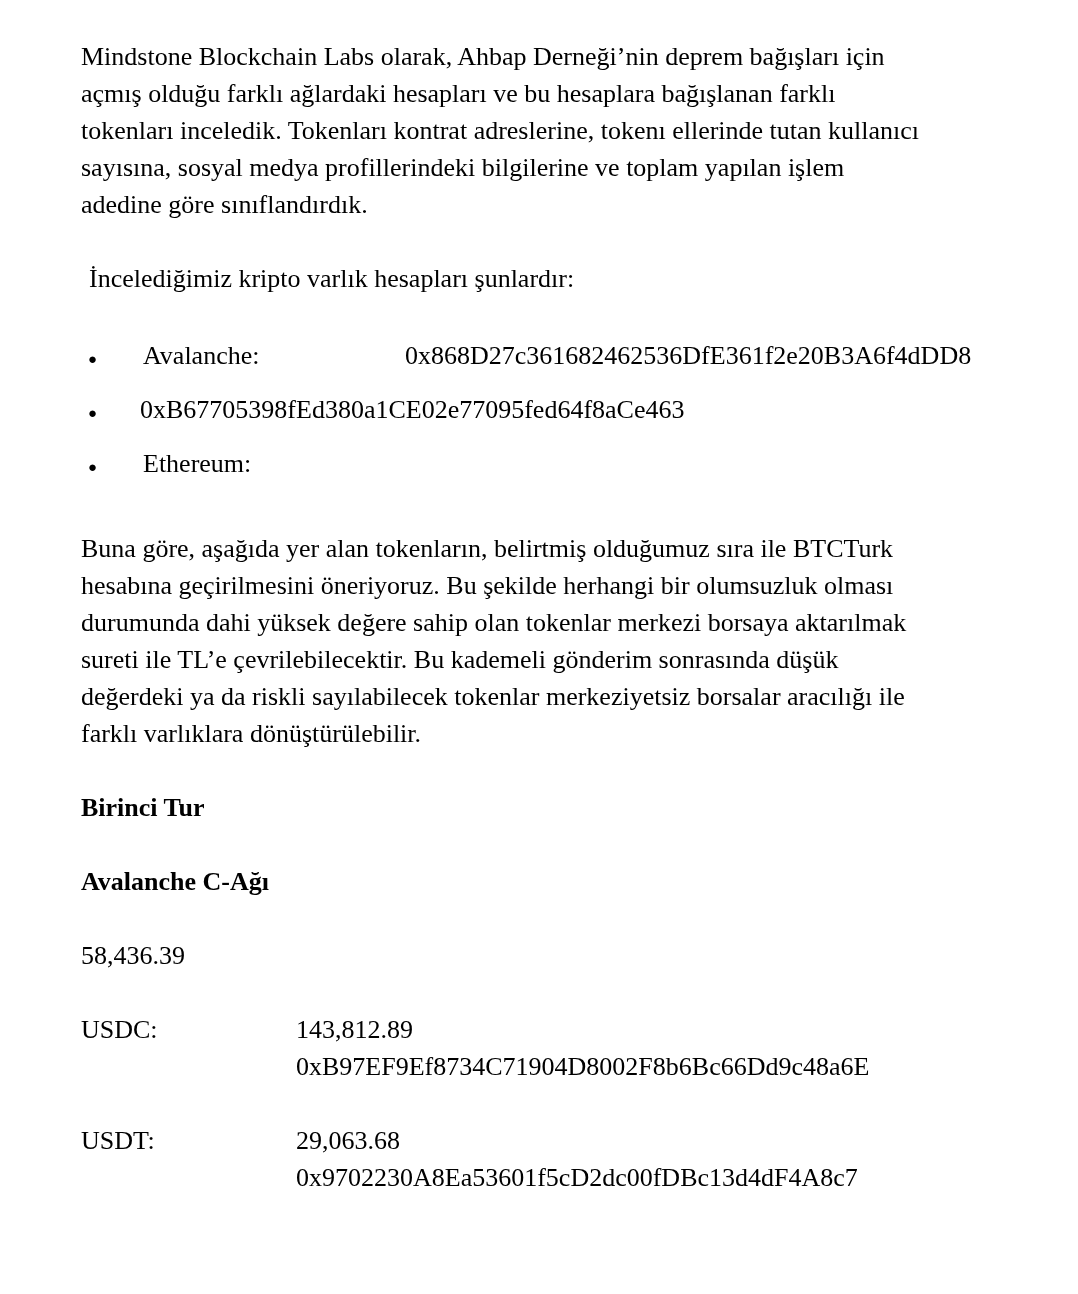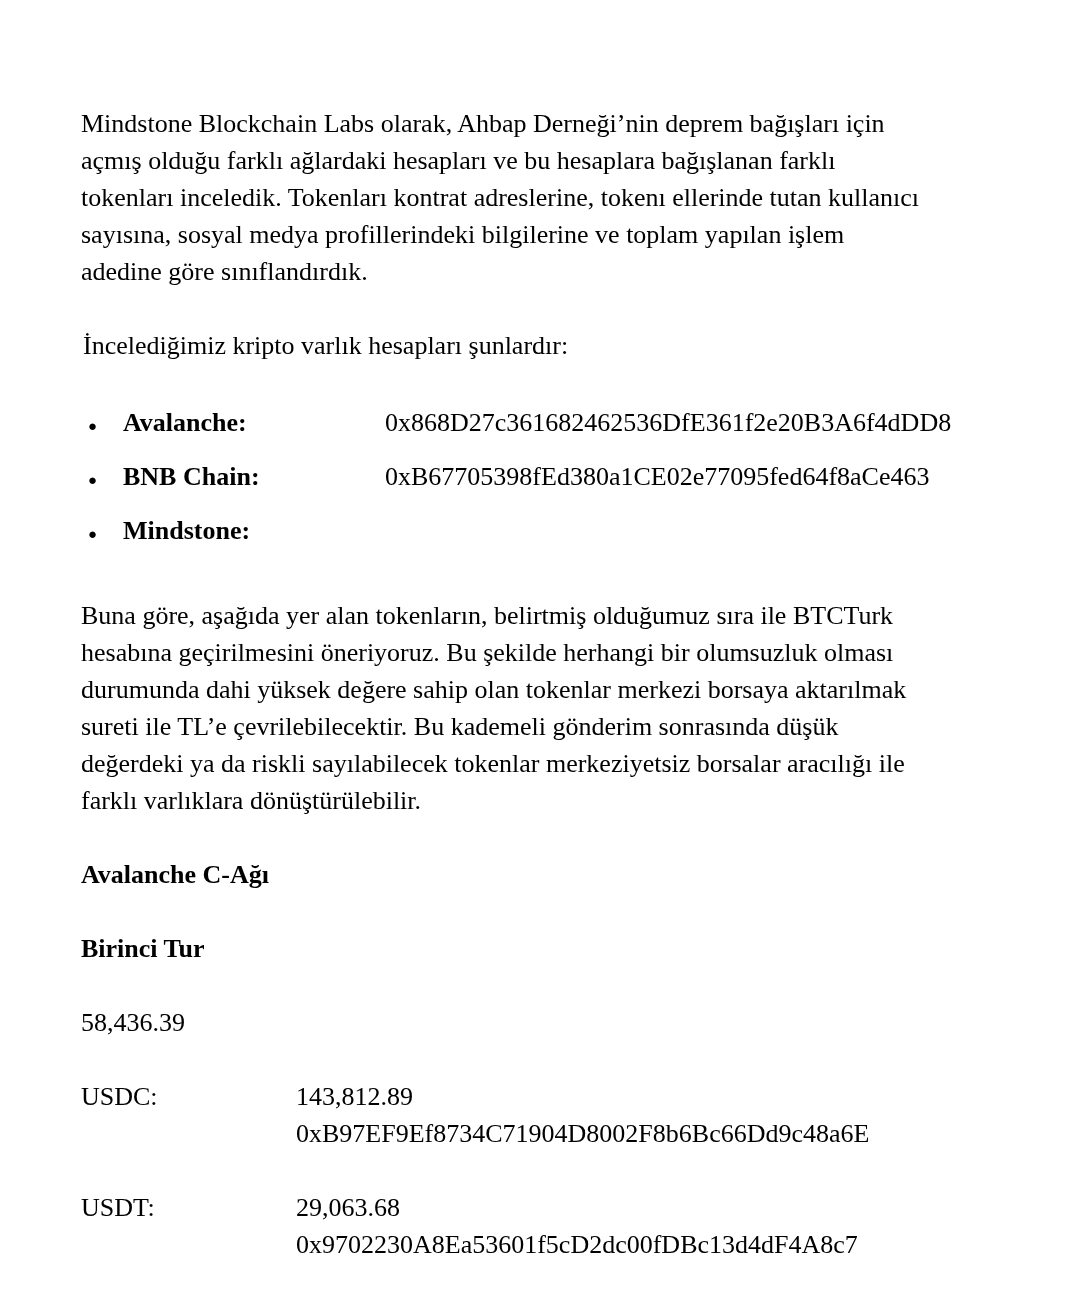--- a/index.html
+++ b/index.html
@@ -13,28 +13,28 @@
     overflow: hidden;
     font-family: "Liberation Serif", "DejaVu Serif", serif;
     font-size: 26px;
     line-height: 37px;
     color: #000000;
   }
   .page {
     box-sizing: border-box;
     width: 1078px;
     height: 1294px;
-    padding: 105px 60px 0 81px;
+    padding: 38px 60px 0 81px;
   }
   .para {
     margin: 0 0 37px 0;
     white-space: pre-line;
   }
   .intro {
-    margin: 0 0 40px 2px;
+    margin: 0 0 40px 8px;
   }
   ul.accounts {
     list-style: none;
     margin: 0 0 44px 0;
     padding: 0;
   }
   ul.accounts li {
     display: flex;
     align-items: baseline;
     margin: 0 0 13px 0;
@@ -45,22 +45,23 @@
   .bullet {
     display: inline-block;
     margin-left: 7px;
     width: 35px;
     font-size: 15px;
     flex: 0 0 auto;
   }
   .net {
     display: inline-block;
     width: 245px;
-    font-weight: bold;
+    font-weight: normal;
     flex: 0 0 auto;
+    margin-left: 20px;
   }
   .addr {
     white-space: nowrap;
     margin-left: 17px;
   }
   .heading {
     font-weight: bold;
     margin: 0 0 37px 0;
   }
   .token-row {
@@ -91,39 +92,38 @@
   <p class="para intro">İncelediğimiz kripto varlık hesapları şunlardır:</p>
 
   <ul class="accounts">
     <li>
       <span class="bullet">●</span>
       <span class="net">Avalanche:</span>
       <span class="addr">0x868D27c361682462536DfE361f2e20B3A6f4dDD8</span>
     </li>
     <li>
       <span class="bullet">●</span>
-      <span class="net">BNB Chain:</span>
       <span class="addr">0xB67705398fEd380a1CE02e77095fed64f8aCe463</span>
     </li>
     <li>
       <span class="bullet">●</span>
-      <span class="net">Mindstone:</span>
+      <span class="net">Ethereum:</span>
     </li>
   </ul>
 
   <p class="para">Buna göre, aşağıda yer alan tokenların, belirtmiş olduğumuz sıra ile BTCTurk
 hesabına geçirilmesini öneriyoruz. Bu şekilde herhangi bir olumsuzluk olması
 durumunda dahi yüksek değere sahip olan tokenlar merkezi borsaya aktarılmak
 sureti ile TL’e çevrilebilecektir. Bu kademeli gönderim sonrasında düşük
 değerdeki ya da riskli sayılabilecek tokenlar merkeziyetsiz borsalar aracılığı ile
 farklı varlıklara dönüştürülebilir.</p>
 
+  <div class="heading">Birinci Tur</div>
+
   <div class="heading">Avalanche C-Ağı</div>
-
-  <div class="heading">Birinci Tur</div>
 
   <div class="token-row">
     <div class="tok-val">
       <div>58,436.39</div>
       <div></div>
     </div>
   </div>
 
   <div class="token-row">
     <span class="tok-label">USDC:</span>

